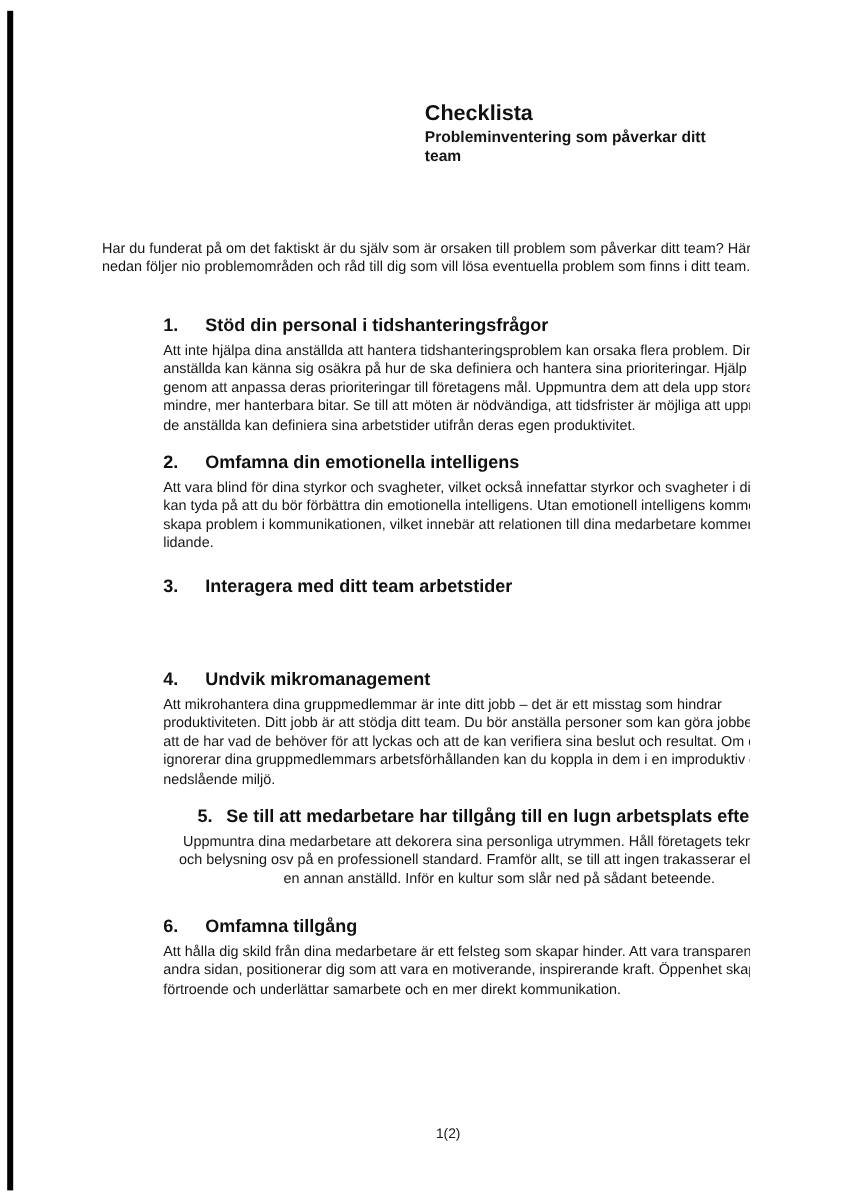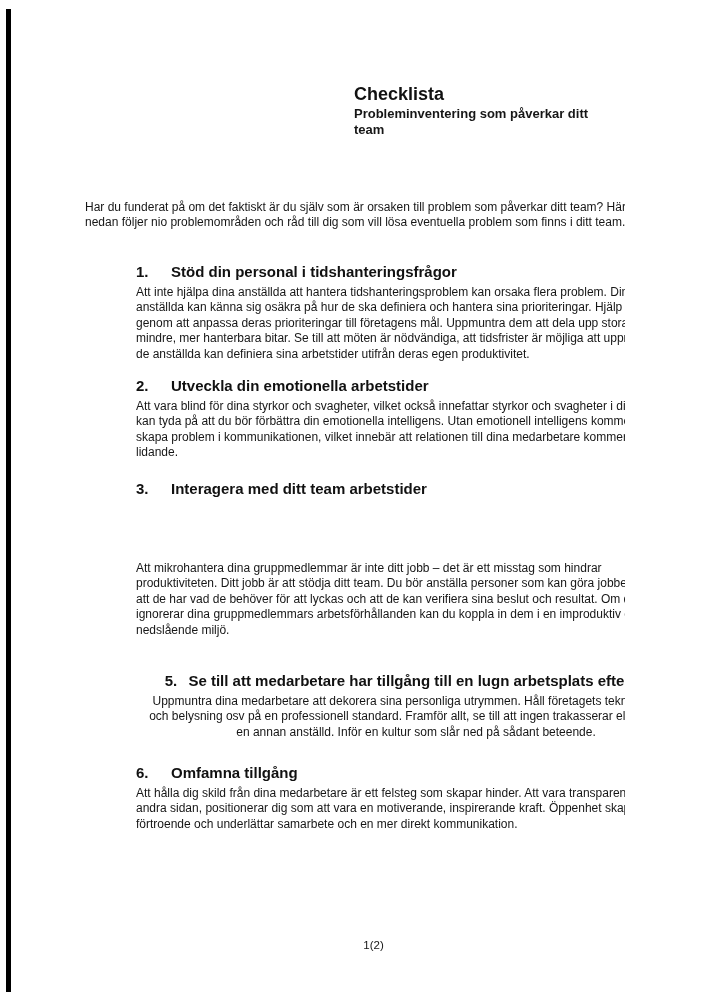--- a/index.html
+++ b/index.html
@@ -113,29 +113,30 @@
   </header>
 
   <p class="intro">Har du funderat på om det faktiskt är du själv som är orsaken till problem som påverkar ditt team? Här<br>nedan följer nio problemområden och råd till dig som vill lösa eventuella problem som finns i ditt team.</p>
 
   <section class="sec sec-1">
     <h2 class="sec-head"><span class="sec-num">1.</span><span>Stöd din personal i tidshanteringsfrågor</span></h2>
     <p class="sec-body">Att inte hjälpa dina anställda att hantera tidshanteringsproblem kan orsaka flera problem. Dina<br>anställda kan känna sig osäkra på hur de ska definiera och hantera sina prioriteringar. Hjälp dem<br>genom att anpassa deras prioriteringar till företagens mål. Uppmuntra dem att dela upp stora projekt i<br>mindre, mer hanterbara bitar. Se till att möten är nödvändiga, att tidsfrister är möjliga att uppnå och att<br>de anställda kan definiera sina arbetstider utifrån deras egen produktivitet.</p>
   </section>
 
   <section class="sec sec-2">
-    <h2 class="sec-head"><span class="sec-num">2.</span><span>Utveckla din emotionella arbetstider</span></h2>
+    <h2 class="sec-head"><span class="sec-num">2.</span><span>Omfamna din emotionella intelligens</span></h2>
     <p class="sec-body">Att vara blind för dina styrkor och svagheter, vilket också innefattar styrkor och svagheter i ditt team,<br>kan tyda på att du bör förbättra din emotionella intelligens. Utan emotionell intelligens kommer du att<br>skapa problem i kommunikationen, vilket innebär att relationen till dina medarbetare kommer att bli<br>lidande.</p>
   </section>
 
   <section class="sec sec-3">
     <h2 class="sec-head"><span class="sec-num">3.</span><span>Interagera med ditt team arbetstider</span></h2>
   </section>
 
   <section class="sec sec-4">
+    <h2 class="sec-head"><span class="sec-num">4.</span><span>Undvik mikromanagement</span></h2>
     <p class="sec-body">Att mikrohantera dina gruppmedlemmar är inte ditt jobb – det är ett misstag som hindrar<br>produktiviteten. Ditt jobb är att stödja ditt team. Du bör anställa personer som kan göra jobbet, se till<br>att de har vad de behöver för att lyckas och att de kan verifiera sina beslut och resultat. Om du<br>ignorerar dina gruppmedlemmars arbetsförhållanden kan du koppla in dem i en improduktiv eller<br>nedslående miljö.</p>
   </section>
 
   <section class="sec sec-5">
     <h2 class="sec-head"><span class="sec-num">5.</span><span>Se till att medarbetare har tillgång till en lugn arbetsplats efter behov</span></h2>
     <p class="sec-body">Uppmuntra dina medarbetare att dekorera sina personliga utrymmen. Håll företagets teknik, möbler<br>och belysning osv på en professionell standard. Framför allt, se till att ingen trakasserar eller mobbar<br>en annan anställd. Inför en kultur som slår ned på sådant beteende.</p>
   </section>
 
   <section class="sec sec-6">
     <h2 class="sec-head"><span class="sec-num">6.</span><span>Omfamna tillgång</span></h2>

